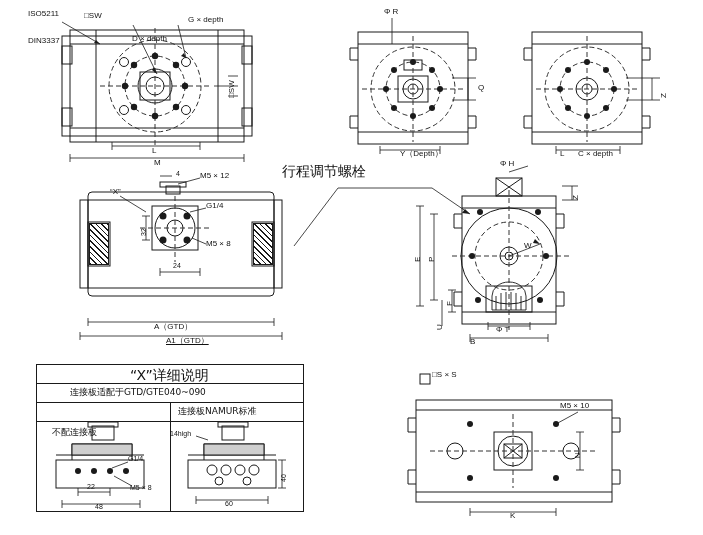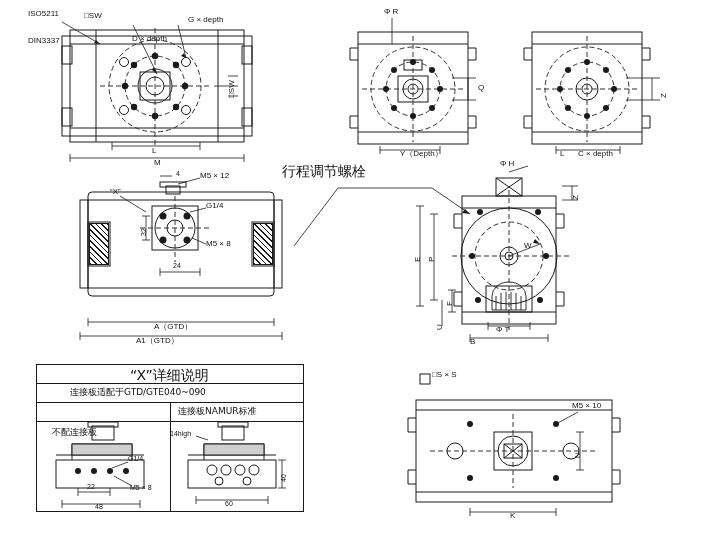--- a/index.html
+++ b/index.html
@@ -252,21 +252,21 @@
   <div class="hatch" style="left:253px;top:223px;width:20px;height:42px;"></div>
 
   <div class="lbl" style="left:110px;top:188px;">“X”</div>
   <div class="lbl sm" style="left:176px;top:170px;">4</div>
   <div class="lbl" style="left:200px;top:172px;text-align:center;">M5 × 12</div>
   <div class="lbl" style="left:206px;top:202px;">G1/4</div>
   <div class="lbl" style="left:206px;top:240px;">M5 × 8</div>
   <div class="lbl rot90 sm" style="left:140px;top:236px;">32</div>
   <div class="lbl sm" style="left:173px;top:262px;">24</div>
   <div class="lbl" style="left:154px;top:323px;">A（GTD）</div>
-  <div class="lbl" style="left:136px;top:337px;">A1（GTD）</div>
+  <div class="lbl" style="left:166px;top:337px;text-decoration:underline;">A1（GTD）</div>
   <div class="lbl cn big" style="left:282px;top:164px;">行程调节螺栓</div>
 
   <svg width="703" height="535">
     <g stroke="#1a1a1a" fill="none" stroke-width="1">
       <rect x="462" y="196" width="94" height="128"></rect>
       <line x1="462" y1="208" x2="556" y2="208"></line>
       <line x1="462" y1="312" x2="556" y2="312"></line>
       <path d="M462,214 l-8,0 l0,14 l8,0"></path>
       <path d="M462,292 l-8,0 l0,14 l8,0"></path>
       <path d="M556,214 l8,0 l0,14 l-8,0"></path>
@@ -453,17 +453,17 @@
       <line x1="556" y1="424" x2="578" y2="412"></line>
       <line x1="470" y1="512" x2="556" y2="512"></line>
       <line x1="470" y1="508" x2="470" y2="516"></line>
       <line x1="556" y1="508" x2="556" y2="516"></line>
       <line x1="580" y1="432" x2="580" y2="470"></line>
       <line x1="576" y1="432" x2="584" y2="432"></line>
       <line x1="576" y1="470" x2="584" y2="470"></line>
     </g>
   </svg>
   <div class="lbl" style="left:432px;top:371px;">□S × S</div>
-  <div class="lbl" style="left:572px;top:402px;">M5 × 10</div>
+  <div class="lbl" style="left:560px;top:402px;">M5 × 10</div>
   <div class="lbl" style="left:510px;top:512px;">K</div>
   <div class="lbl rot90 sm" style="left:574px;top:458px;">N</div>
 
 </div>
 
 </body></html>

